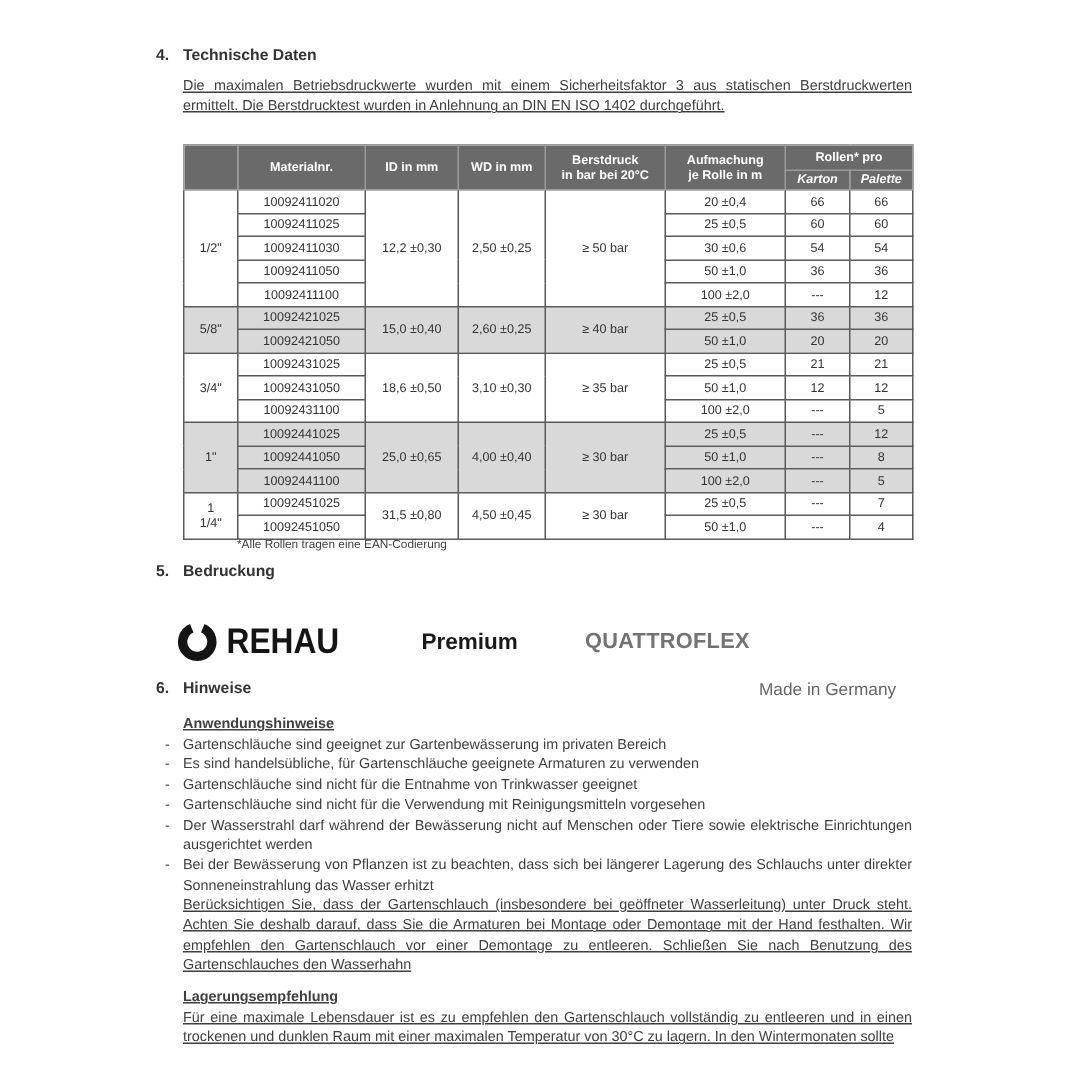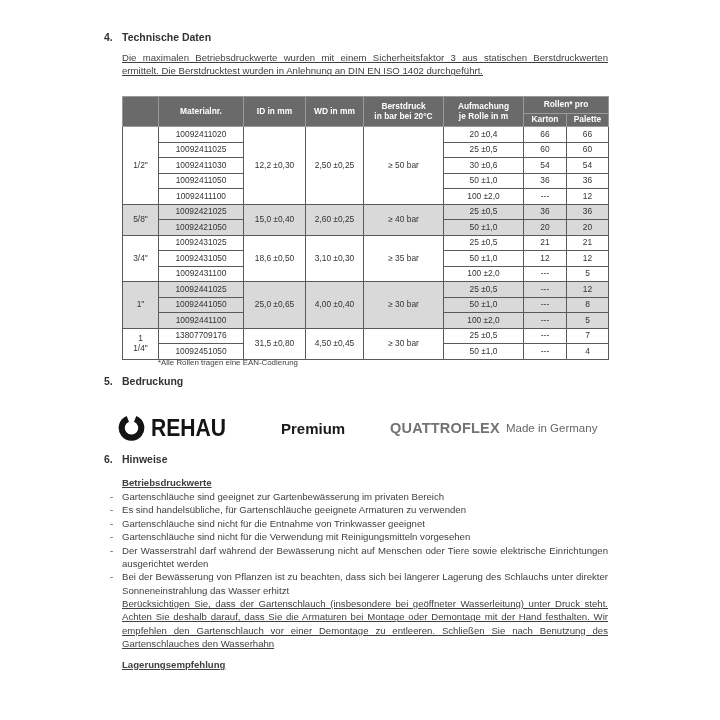--- a/index.html
+++ b/index.html
@@ -30,38 +30,38 @@
     position:absolute;left:122px;top:96px;width:486px;
     border-collapse:collapse;table-layout:fixed;
     font-size:8.4px;color:#333;border:1.4px solid #4a4a4a;
   }
   .dtable th{
     background:var(--table-header-bg);color:#fff;font-weight:bold;
     border:1px solid #9a9a9a;padding:0 1px;text-align:center;vertical-align:middle;
     line-height:1.18;white-space:pre-line;font-size:8.4px;
   }
   .dtable thead tr:first-child th{height:17px;}
-  .dtable thead tr:nth-child(2) th{height:13px;}
+  .dtable thead tr:nth-child(2) th{height:13px;font-style:italic;}
   .dtable td{
     border:1px solid var(--border-color);
     text-align:center;vertical-align:middle;padding:0 1px;
     height:15.5px;line-height:1.1;white-space:pre-line;background:#fff;
   }
   .dtable tr.shaded td{background:var(--row-shade);}
   .dtable tr.group-start td{border-top:1.4px solid #454545;}
   .footnote{position:absolute;left:122px;top:358px;font-size:7.9px;color:#3f3f3f;margin-left:36px;}
 
   
   .logo-row{position:absolute;left:118px;top:412px;width:490px;height:32px;}
   .logo-item{position:absolute;top:50%;transform:translateY(-50%);white-space:nowrap;}
   .logo-icon{left:0;width:27px;height:27px;}
   .rehau-word{left:33px;font-size:22px;font-weight:bold;letter-spacing:0px;color:#141414;transform:translateY(-50%) scale(.96,1.08);transform-origin:left center;}
   .premium-word{left:163px;font-size:15px;font-weight:bold;color:#1a1a1a;}
   .quattroflex-word{left:272px;font-size:14.5px;font-weight:bold;letter-spacing:.2px;color:#737373;}
-  .madein-word{left:388px;font-size:11.5px;color:#666;font-weight:normal;}
+  .madein-word{left:388px;font-size:11.5px;color:#666;font-weight:normal;margin-top:32px;}
 
   
   .subhead{position:absolute;left:122px;font-size:9.6px;font-weight:bold;text-decoration:underline;color:#3f3f3f;}
   .bullets{position:absolute;left:110px;top:490px;width:498px;font-size:9.6px;line-height:13.4px;color:#3f3f3f;}
   .bullet{display:flex;}
   .bullet .dash{width:12px;flex:none;}
   .bullet .btext{flex:1;text-align:justify;}
 </style>
 </head>
 <body>
@@ -194,21 +194,21 @@
         </tr>
         <tr class="shaded ">
           <td>10092441100</td>
           <td>100 ±2,0</td>
           <td>---</td>
           <td>5</td>
         </tr>
         <tr class="group-start">
           <td rowspan="2">1
 1/4"</td>
-          <td>13807709176</td>
+          <td>10092451025</td>
           <td rowspan="2">31,5 ±0,80</td>
           <td rowspan="2">4,50 ±0,45</td>
           <td rowspan="2">≥ 30 bar</td>
           <td>25 ±0,5</td>
           <td>---</td>
           <td>7</td>
         </tr>
         <tr class="">
           <td>10092451050</td>
           <td>50 ±1,0</td>
@@ -236,21 +236,21 @@
     <span class="logo-item premium-word">Premium</span>
     <span class="logo-item quattroflex-word">QUATTROFLEX</span>
     <span class="logo-item madein-word">Made in Germany</span>
   </div>
 
   <div class="sec-heading" style="top:453px">
     <span class="sec-num">6.</span>
     <span class="sec-title">Hinweise</span>
   </div>
 
-  <div class="subhead" style="top:477px">Betriebsdruckwerte</div>
+  <div class="subhead" style="top:477px">Anwendungshinweise</div>
 
   <div class="bullets">
       <div class="bullet">
         <span class="dash">-</span>
         <span class="btext">Gartenschläuche sind geeignet zur Gartenbewässerung im privaten Bereich</span>
       </div>
       <div class="bullet">
         <span class="dash">-</span>
         <span class="btext">Es sind handelsübliche, für Gartenschläuche geeignete Armaturen zu verwenden</span>
       </div>
@@ -269,14 +269,15 @@
       <div class="bullet">
         <span class="dash">-</span>
         <span class="btext">Bei der Bewässerung von Pflanzen ist zu beachten, dass sich bei längerer Lagerung des Schlauchs unter direkter Sonneneinstrahlung das Wasser erhitzt</span>
       </div>
     </div>
 
   <p class="body-text" style="top:597px;margin:0">Berücksichtigen Sie, dass der Gartenschlauch (insbesondere bei geöffneter Wasserleitung) unter Druck steht. Achten Sie deshalb darauf, dass Sie die Armaturen bei Montage oder Demontage mit der Hand festhalten. Wir empfehlen den Gartenschlauch vor einer Demontage zu entleeren. Schließen Sie nach Benutzung des Gartenschlauches den Wasserhahn</p>
 
   <div class="subhead" style="top:659px">Lagerungsempfehlung</div>
 
+  <p class="body-text" style="top:672px;margin:0">Für eine maximale Lebensdauer ist es zu empfehlen den Gartenschlauch vollständig zu entleeren und in einen trockenen und dunklen Raum mit einer maximalen Temperatur von 30°C zu lagern. In den Wintermonaten sollte</p>
 
 </div>
 
 </body></html>

